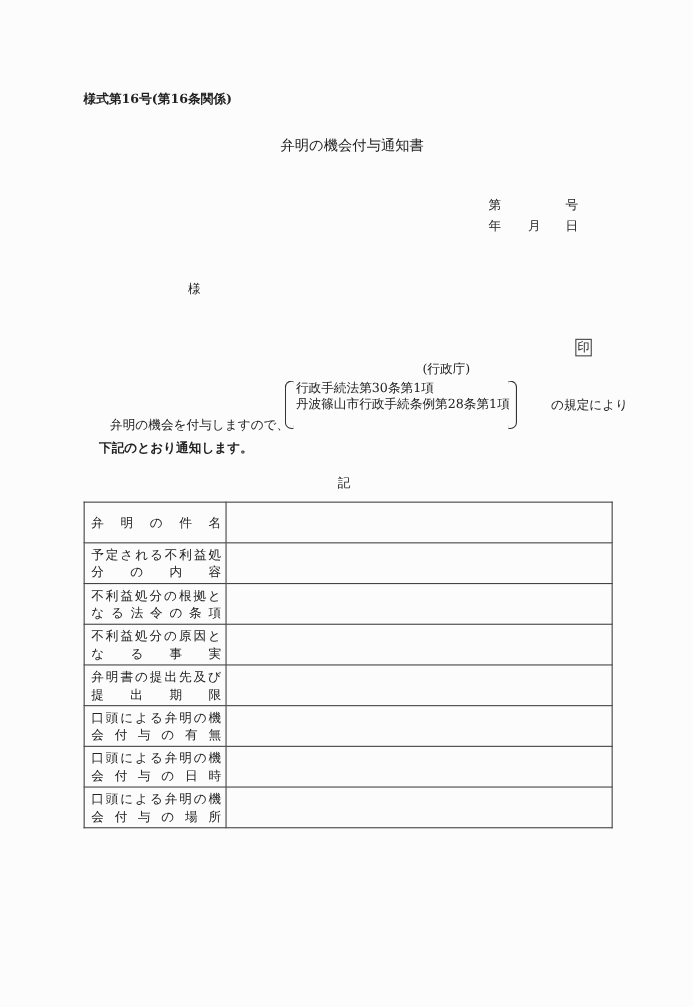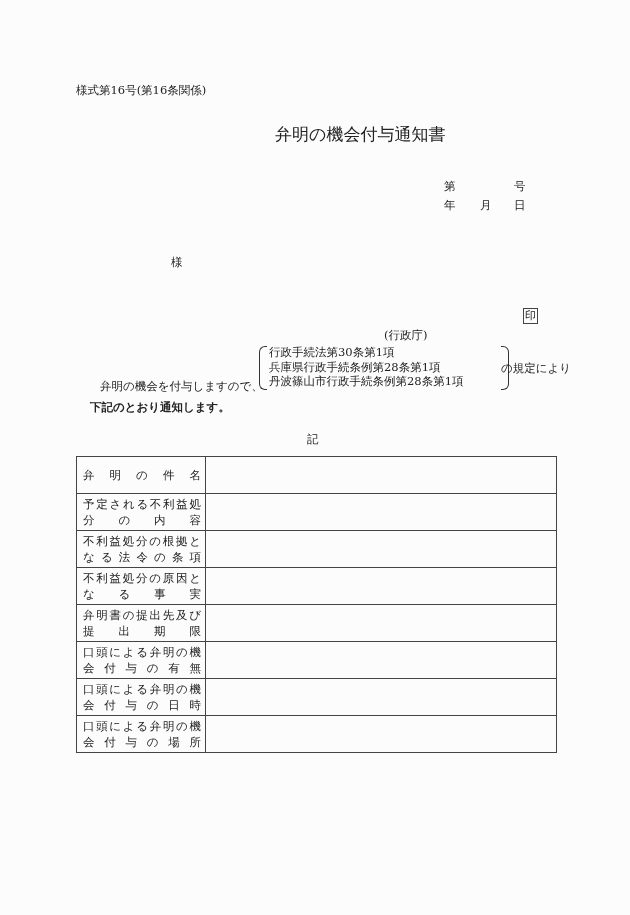--- a/index.html
+++ b/index.html
@@ -1,30 +1,30 @@
 <!DOCTYPE html>
 <html><head>
   <meta charset="utf-8">
   <style>
     html, body { margin: 0; padding: 0; }
     body {
       width: 630px; height: 915px; background: #fcfcfc; position: relative; overflow: hidden;
       font-family: "DejaVu Serif", "Liberation Serif", serif; color: #222; font-size: 11.5px;
     }
     .abs { position: absolute; white-space: nowrap; }
-    .form-no { left: 76px; top: 83px; font-size: 11.5px; }
-    .title { left: 255px; top: 123px; font-size: 17px; margin-left: 20px; }
+    .form-no { left: 76px; top: 83px; font-size: 11.5px; font-weight: bold; }
+    .title { left: 255px; top: 123px; font-size: 13px; }
     .num-row { left: 444px; top: 179px; }
     .date-row { left: 444px; top: 198px; }
     .num-row span, .date-row span { position: absolute; }
     .sama { left: 171px; top: 255px; }
     .agency { left: 384px; top: 328px; }
     .seal { left: 523px; top: 308px; border: 1px solid #444; padding: 0 1px; line-height: 14px; font-size: 11px; }
     .intro { left: 100px; top: 379px; }
-    .brace-box { left: 259px; top: 345px; width: 250px; height: 46px; }
+    .brace-box { left: 259px; top: 345px; width: 211px; height: 46px; }
     .brace-left, .brace-right { position: absolute; top: 1px; width: 7px; height: 42px; border: 1px solid #333; }
     .brace-left { left: 0; border-right: none; border-radius: 6px 0 0 6px; }
     .brace-right { right: 0; border-left: none; border-radius: 0 6px 6px 0; }
     .laws { position: absolute; left: 10px; top: 0; line-height: 14.5px; }
     .suffix { left: 476px; top: 361px; margin-left: 25px; }
     .notice { left: 90px; top: 400px; font-weight: bold; }
     .ki { left: 307px; top: 432px; }
     table.items {
       position: absolute; left: 76px; top: 456px; width: 481px; border-collapse: collapse;
     }
@@ -51,21 +51,20 @@
 
 <div class="abs sama">様</div>
 <div class="abs agency">(行政庁)</div>
 <div class="abs seal">印</div>
 
 <div class="abs intro">弁明の機会を付与しますので、</div>
 <div class="abs brace-box">
   <div class="brace-left"></div>
   <div class="laws">
     <div>行政手続法第30条第1項</div>
-    <div>兵庫県行政手続条例第28条第1項</div>
     <div>丹波篠山市行政手続条例第28条第1項</div>
   </div>
   <div class="brace-right"></div>
 </div>
 <div class="abs suffix">の規定により</div>
 <div class="abs notice">下記のとおり通知します。</div>
 <div class="abs ki">記</div>
 
 <table class="items">
   <tbody id="rows">

